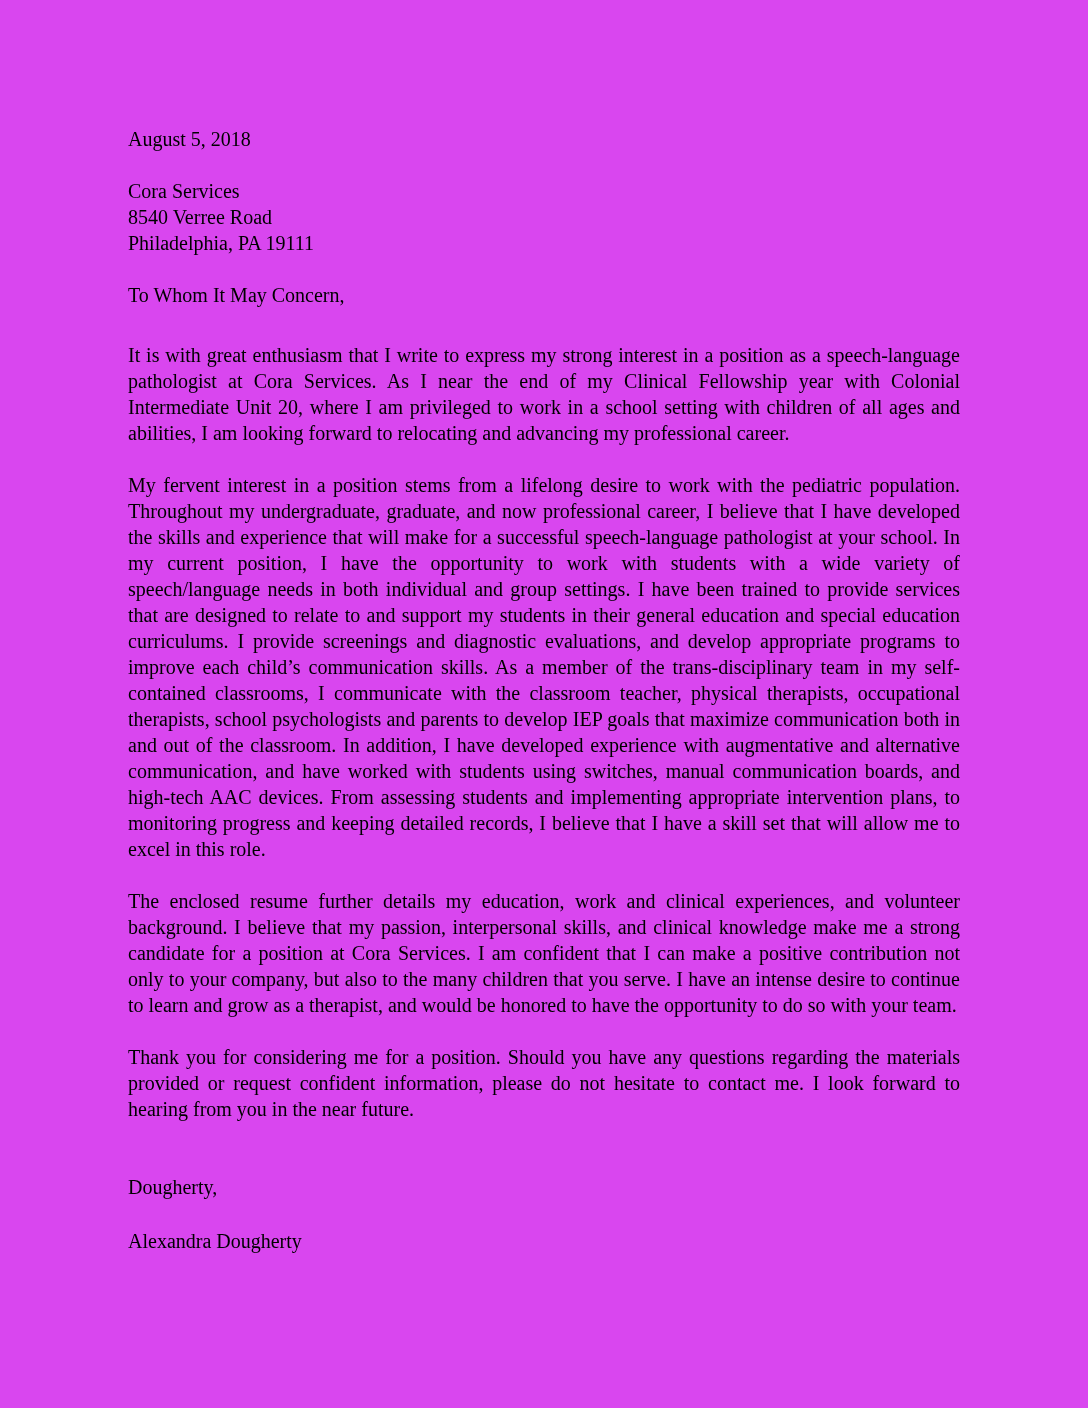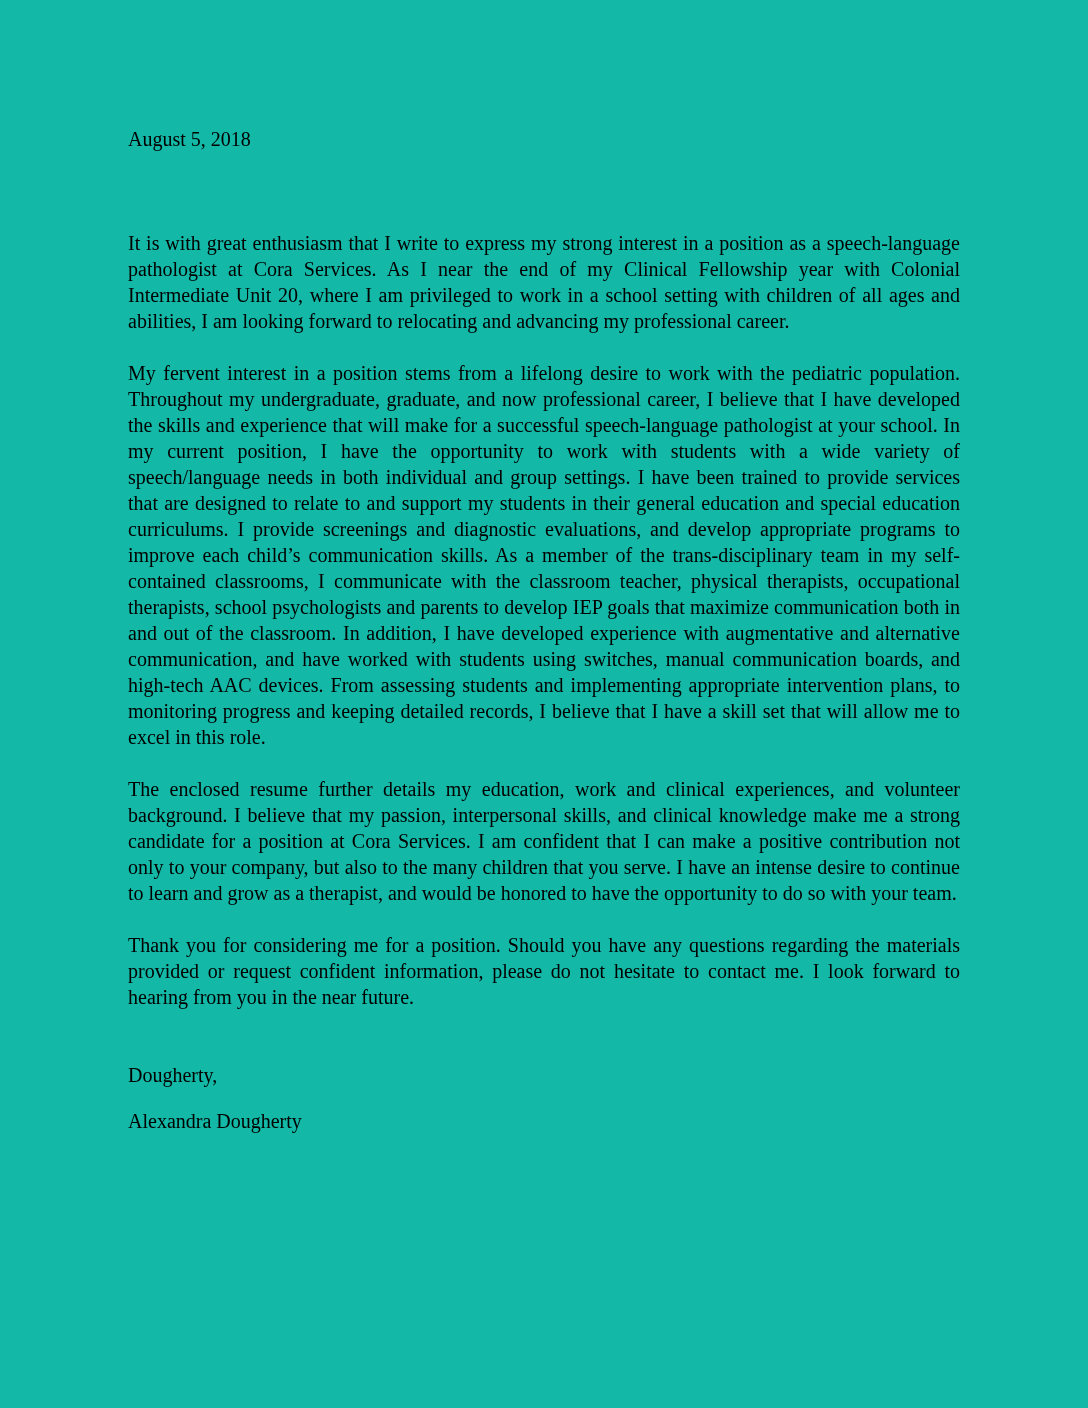--- a/index.html
+++ b/index.html
@@ -3,58 +3,64 @@
 <meta charset="utf-8">
 <style>
   html, body {
     margin: 0;
     padding: 0;
     background: #ffffff;
   }
   .page {
     width: 1088px;
     height: 1408px;
-    background: #14b8a6;
+    background: #d946ef;
     color: #000000;
     box-sizing: border-box;
     padding: 126px 128px 0 128px;
     font-family: "Liberation Serif", "DejaVu Serif", serif;
     font-size: 20px;
     line-height: 26px;
     overflow: hidden;
   }
   .line {
     white-space: pre-wrap;
   }
   .block-gap {
     height: 26px;
   }
   p.body-para {
-    margin: 0 0 26px 0;
+    margin: 8px 0 26px 0;
     text-align: justify;
   }
   .closing-block {
     margin-top: 52px;
   }
   .signature-line {
-    margin-top: 20px;
+    margin-top: 28px;
   }
 </style>
 </head>
 <body>
 
 <div class="page">
 
   <div class="line">August 5, 2018</div>
 
   <div class="block-gap"></div>
 
+  <div>
+    <div class="line">Cora Services</div>
+    <div class="line">8540 Verree Road</div>
+    <div class="line">Philadelphia, PA 19111</div>
+  </div>
 
   <div class="block-gap"></div>
 
+  <div class="line">To Whom It May Concern,</div>
 
   <div class="block-gap"></div>
 
   <p class="body-para">It is with great enthusiasm that I write to express my strong interest in a position as a speech-language pathologist at Cora Services. As I near the end of my Clinical Fellowship year with Colonial Intermediate Unit 20, where I am privileged to work in a school setting with children of all ages and abilities, I am looking forward to relocating and advancing my professional career.</p>
   <p class="body-para">My fervent interest in a position stems from a lifelong desire to work with the pediatric population. Throughout my undergraduate, graduate, and now professional career, I believe that I have developed the skills and experience that will make for a successful speech-language pathologist at your school. In my current position, I have the opportunity to work with students with a wide variety of speech/language needs in both individual and group settings. I have been trained to provide services that are designed to relate to and support my students in their general education and special education curriculums. I provide screenings and diagnostic evaluations, and develop appropriate programs to improve each child’s communication skills. As a member of the trans-disciplinary team in my self-contained classrooms, I communicate with the classroom teacher, physical therapists, occupational therapists, school psychologists and parents to develop IEP goals that maximize communication both in and out of the classroom. In addition, I have developed experience with augmentative and alternative communication, and have worked with students using switches, manual communication boards, and high-tech AAC devices. From assessing students and implementing appropriate intervention plans, to monitoring progress and keeping detailed records, I believe that I have a skill set that will allow me to excel in this role.</p>
   <p class="body-para">The enclosed resume further details my education, work and clinical experiences, and volunteer background. I believe that my passion, interpersonal skills, and clinical knowledge make me a strong candidate for a position at Cora Services. I am confident that I can make a positive contribution not only to your company, but also to the many children that you serve. I have an intense desire to continue to learn and grow as a therapist, and would be honored to have the opportunity to do so with your team.</p>
   <p class="body-para">Thank you for considering me for a position. Should you have any questions regarding the materials provided or request confident information, please do not hesitate to contact me.  I look forward to hearing from you in the near future.</p>
 
   <div class="closing-block">
     <div class="line">Dougherty,</div>

